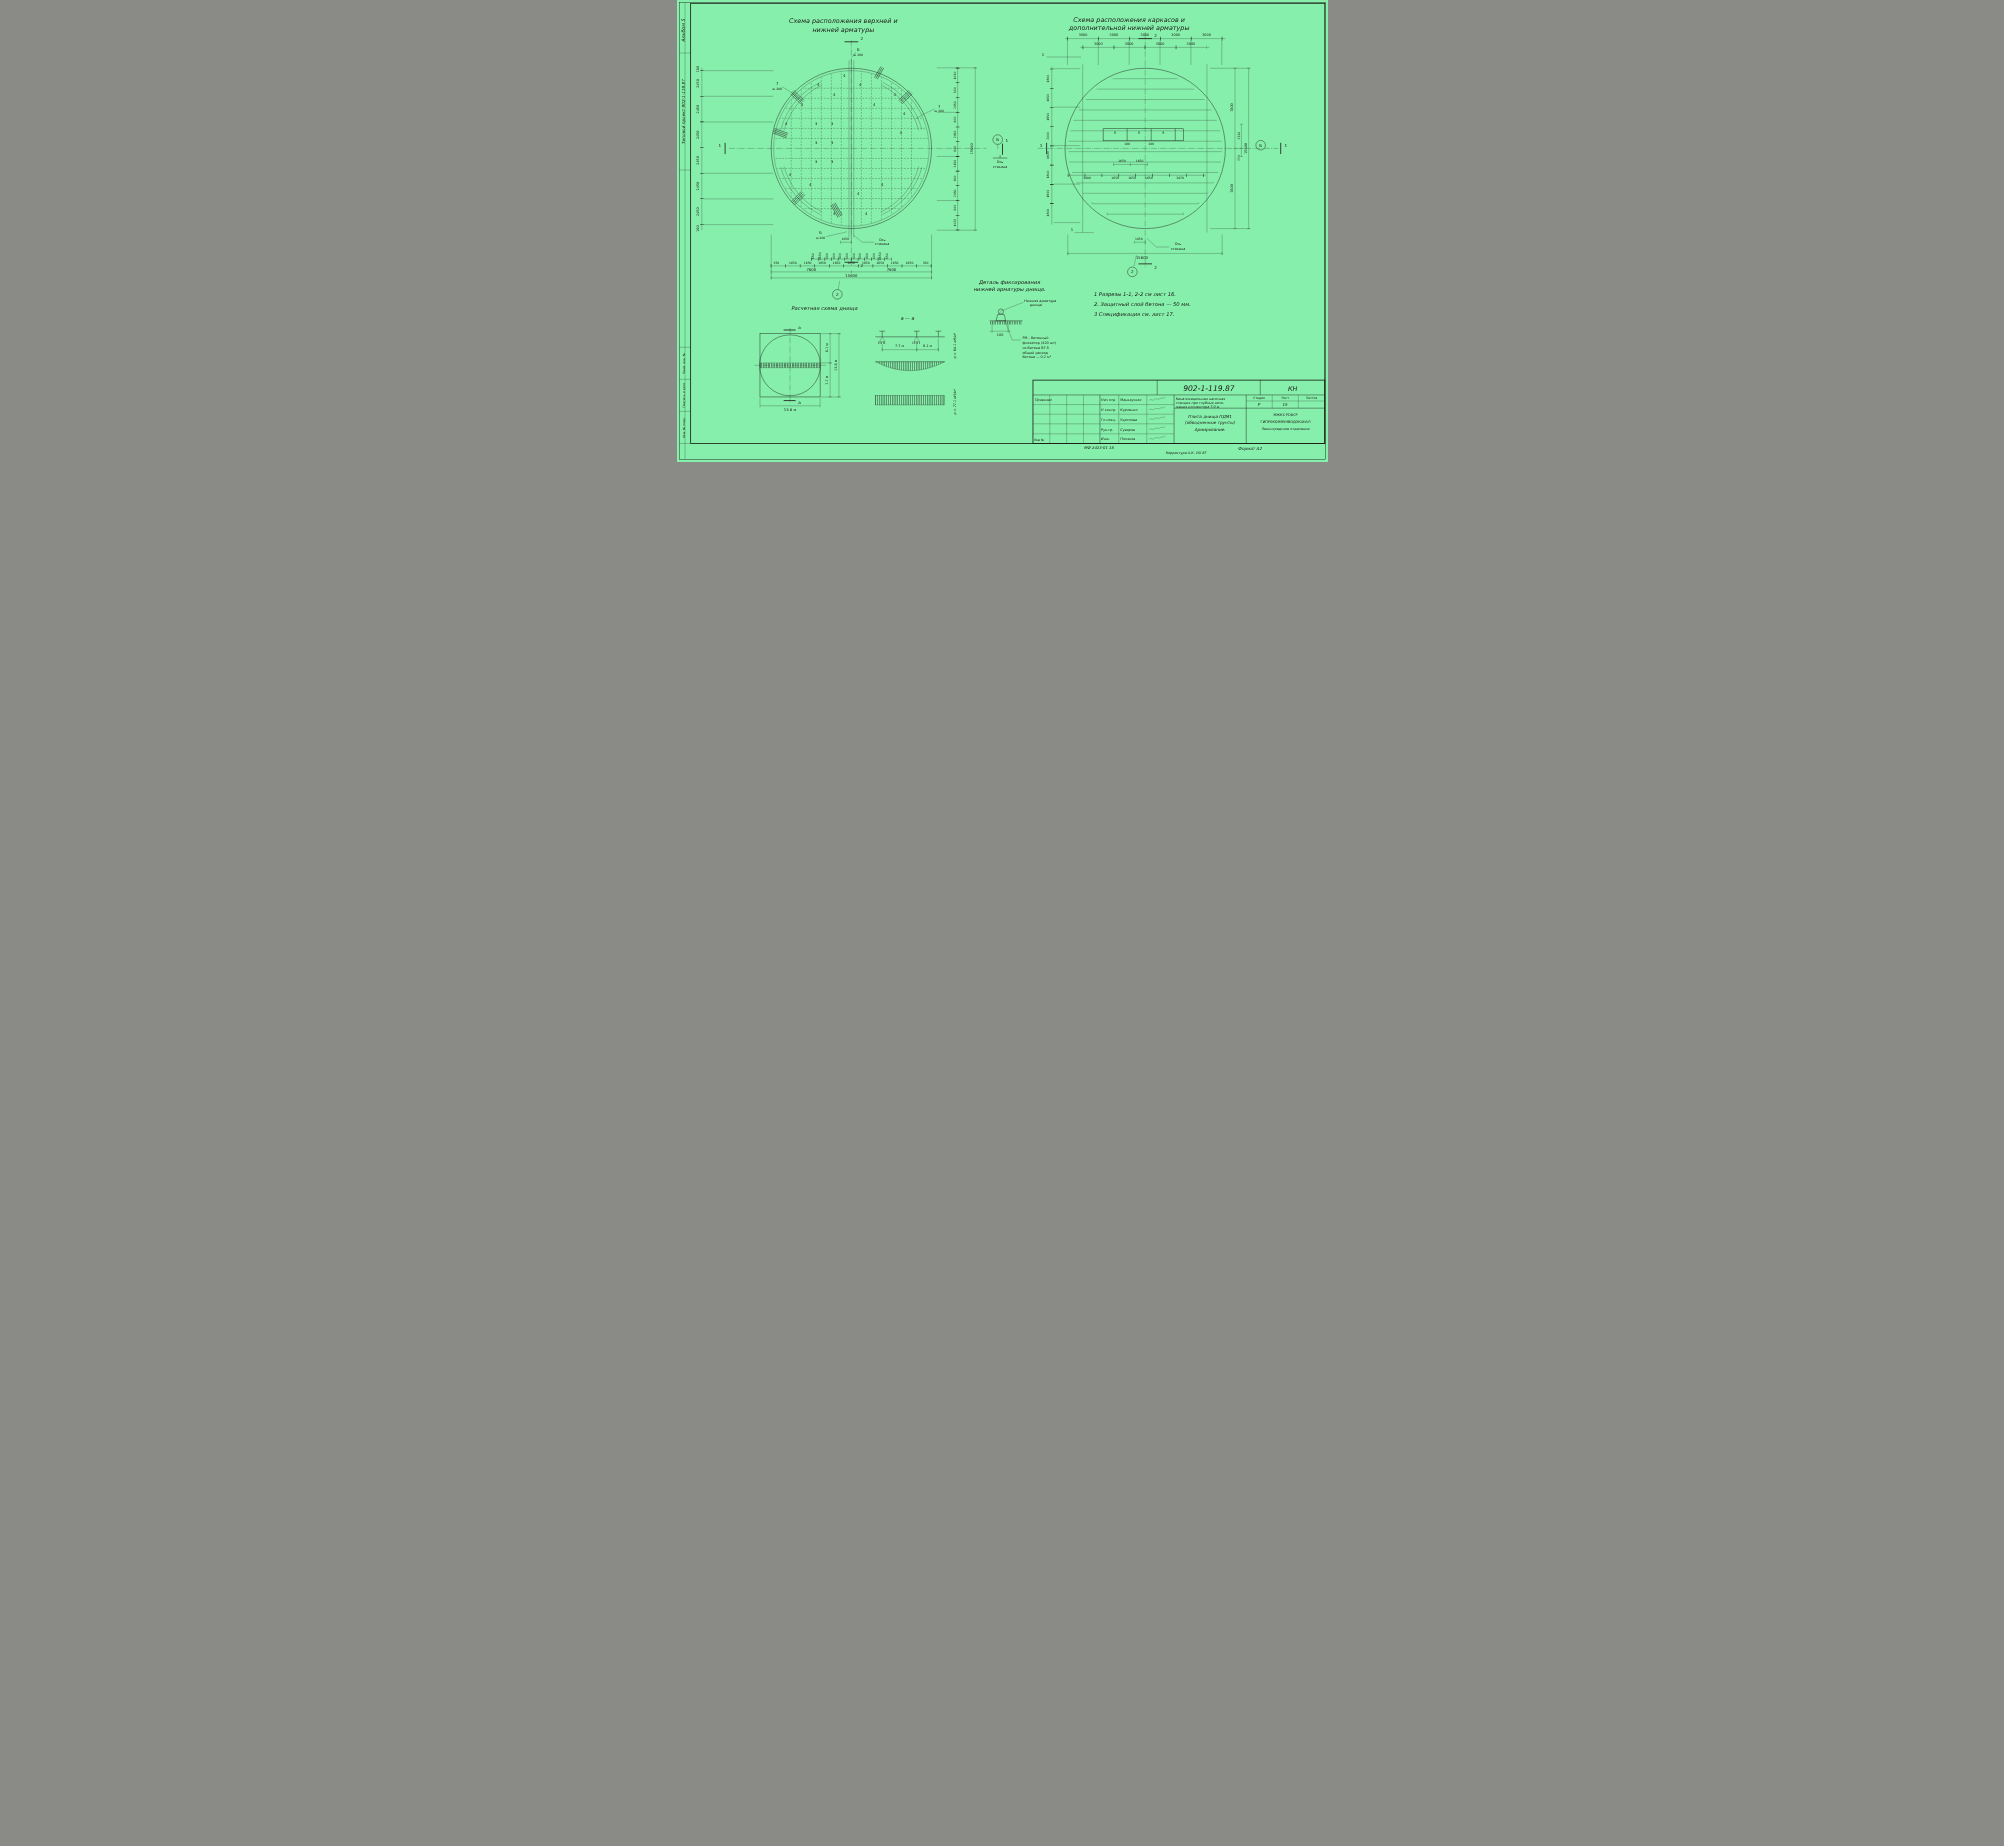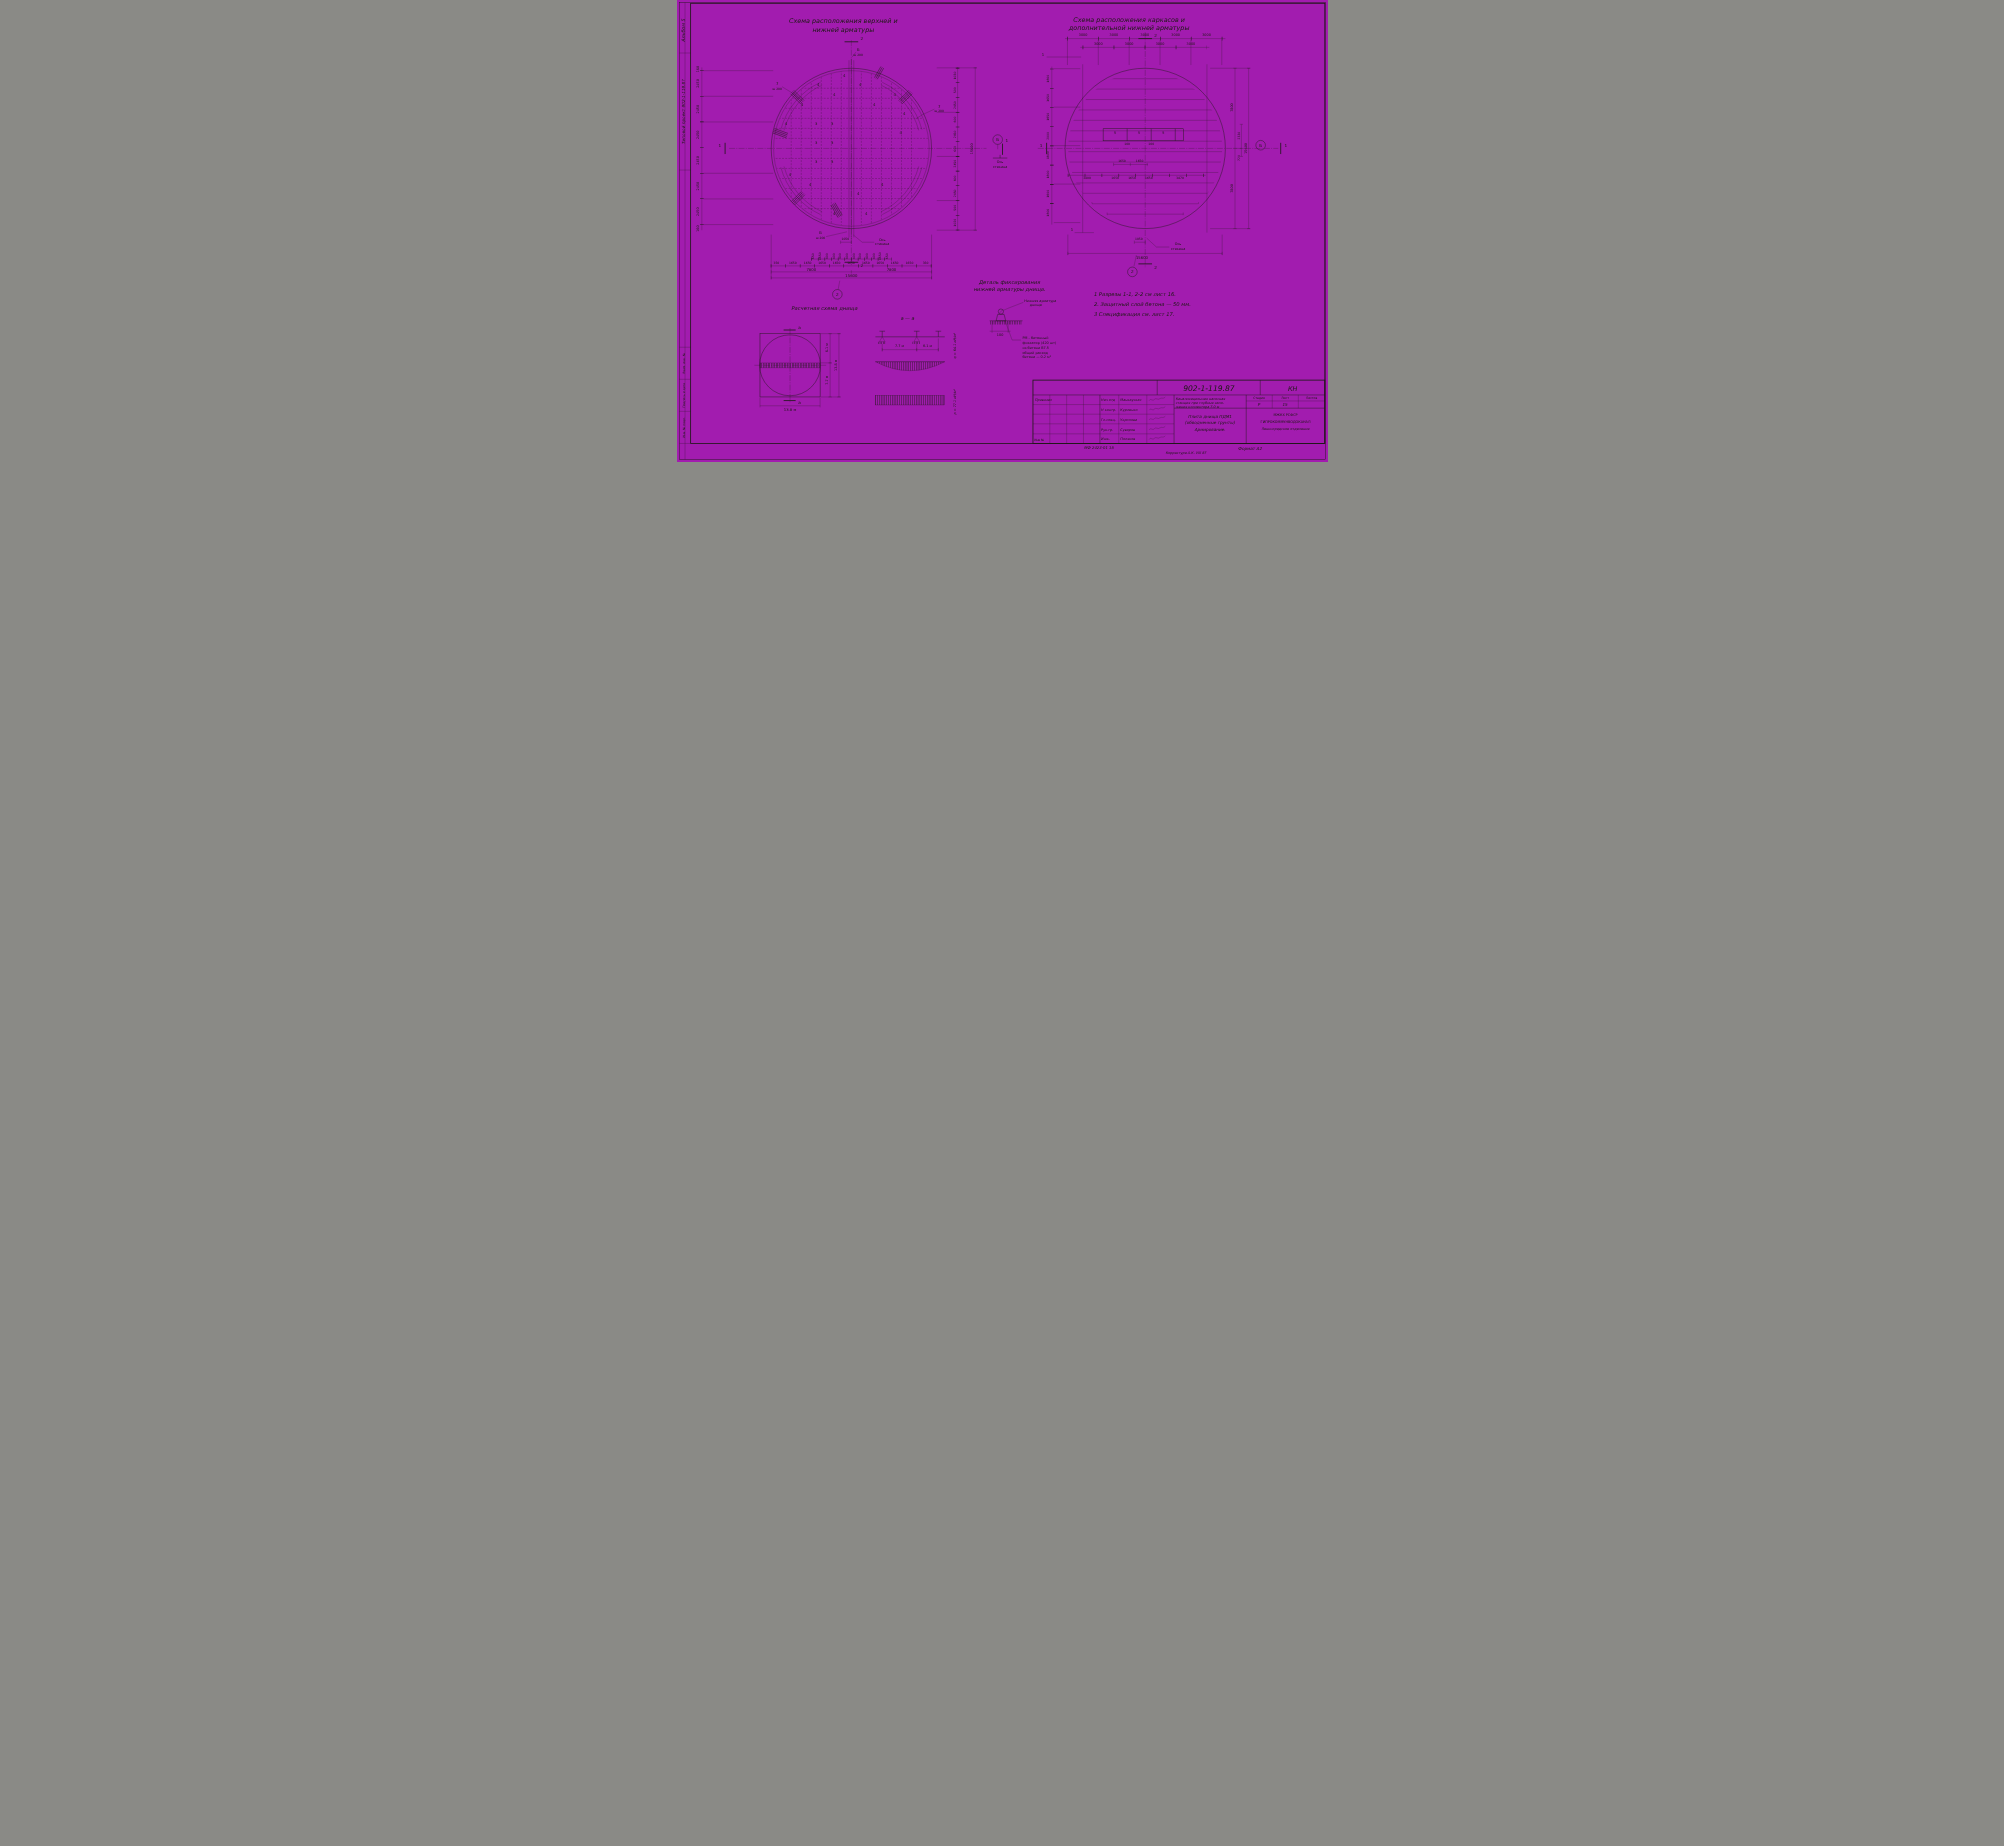--- a/index.html
+++ b/index.html
@@ -1,16 +1,16 @@
 <!DOCTYPE html>
 <html style="font-size:6.4px"><head>
 <meta charset="utf-8">
 <style>
   html,body{margin:0;padding:0;background:#8a8a86;}
-  .sheet{width:651px;height:462px;position:relative;background:#a21caf;margin:0 auto;overflow:hidden;}
+  .sheet{width:651px;height:462px;position:relative;background:#86efac;margin:0 auto;overflow:hidden;}
   svg{position:absolute;left:0;top:0;}
   .s1{stroke:#1c1914;stroke-width:0.6;fill:none}
   .s2{stroke:#1c1914;stroke-width:1.1;fill:none}
   .s3{stroke:#1c1914;stroke-width:2;fill:none}
   .sd{stroke-dasharray:5 3}
   .sa{stroke-dasharray:15 3 2.5 3}
   .tk{stroke:#1c1914;fill:none}
   text{font-family:"DejaVu Sans","Liberation Sans",sans-serif;fill:#1d1a14;text-anchor:middle}
   .ts{text-anchor:start}
   .it{font-style:italic}

